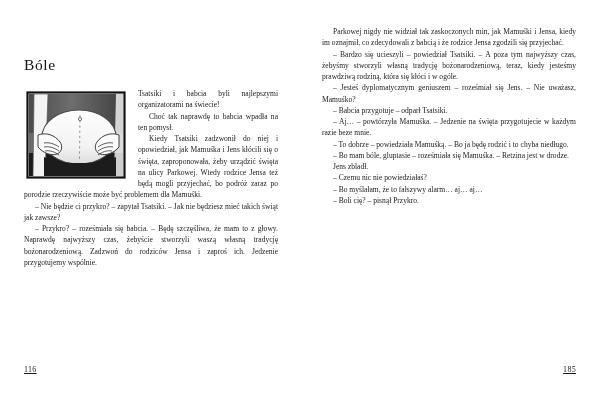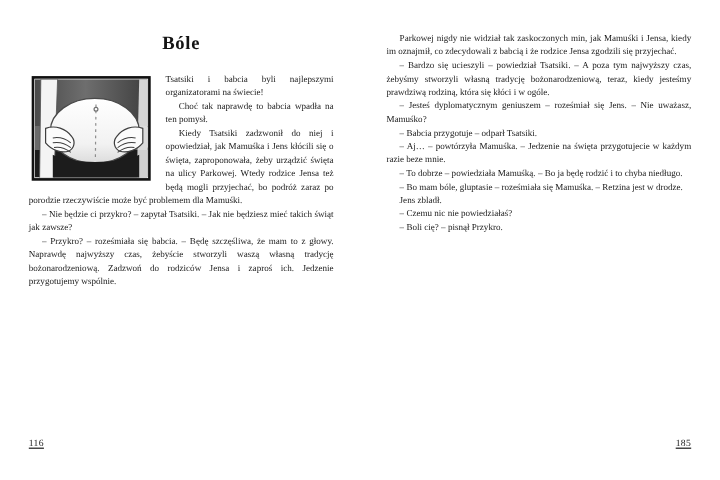--- a/index.html
+++ b/index.html
@@ -24,26 +24,25 @@
     position: relative;
     width: 300px;
     height: 400px;
     box-sizing: border-box;
   }
   .page-left  { padding: 0 22px 0 24px; }
   .page-right { padding: 0 24px 0 22px; }
 
   
   .chapter-title {
-    text-align: center;
     font-size: 15.5px;
-    font-weight: bold;
+    font-weight: normal;
     letter-spacing: 0.6px;
     margin: 0;
-    padding-top: 28px;
+    padding-top: 56px;
     padding-bottom: 0;
     color: #141414;
   }
 
   
   .body-col {
     font-size: 7.55px;
     line-height: 11.25px;
     text-align: justify;
     text-justify: inter-word;
@@ -178,19 +177,20 @@
     <div class="body-col">
       <p><span>Parkowej nigdy nie widział tak zaskoczonych min, jak Mamuśki i Jensa, kiedy im oznajmił, co zdecydowali z babcią i że rodzice Jensa zgodzili się przyjechać.</span></p>
       <p><span>– Bardzo się ucieszyli – powiedział Tsatsiki. – A poza tym najwyższy czas, żebyśmy stworzyli własną tradycję bożonarodzeniową, teraz, kiedy jesteśmy prawdziwą rodziną, która się kłóci i w ogóle.</span></p>
       <p><span>– Jesteś dyplomatycznym geniuszem – roześmiał się Jens. – Nie uważasz, Mamuśko?</span></p>
       <p><span>– Babcia przygotuje – odparł Tsatsiki.</span></p>
       <p><span>– Aj… – powtórzyła Mamuśka. – Jedzenie na święta przygotujecie w każdym razie beze mnie.</span></p>
       <p><span>– To dobrze – powiedziała Mamuśką. – Bo ja będę rodzić i to chyba niedługo.</span></p>
       <p><span>– Bo mam bóle, gluptasie – roześmiała się Mamuśka. – Retzina jest w drodze.</span></p>
       <p><span>Jens zbladł.</span></p>
       <p><span>– Czemu nic nie powiedziałaś?</span></p>
+      <p><span>– Bo myślałam, że to fałszywy alarm… aj… aj…</span></p>
       <p><span>– Boli cię? – pisnął Przykro.</span></p>
     </div>
 
     <div class="folio folio-right">185</div>
   </div>
 
 </div>
 
 </body></html>

